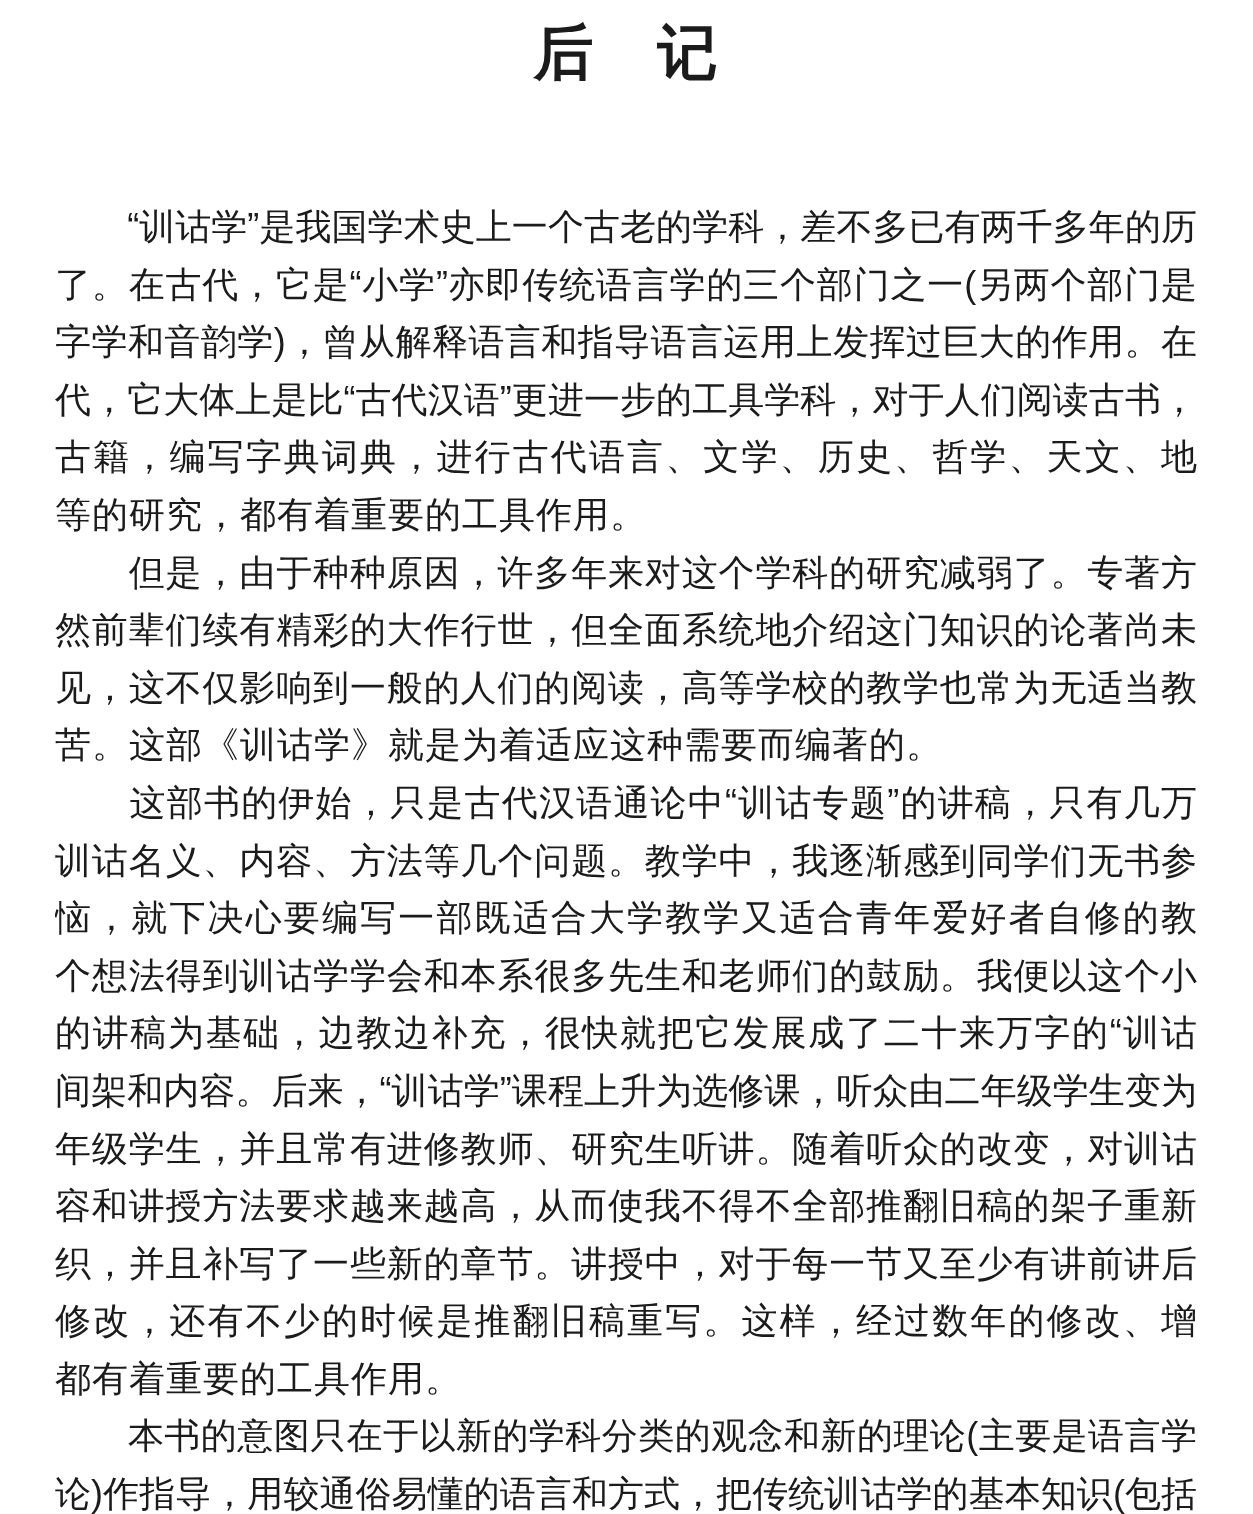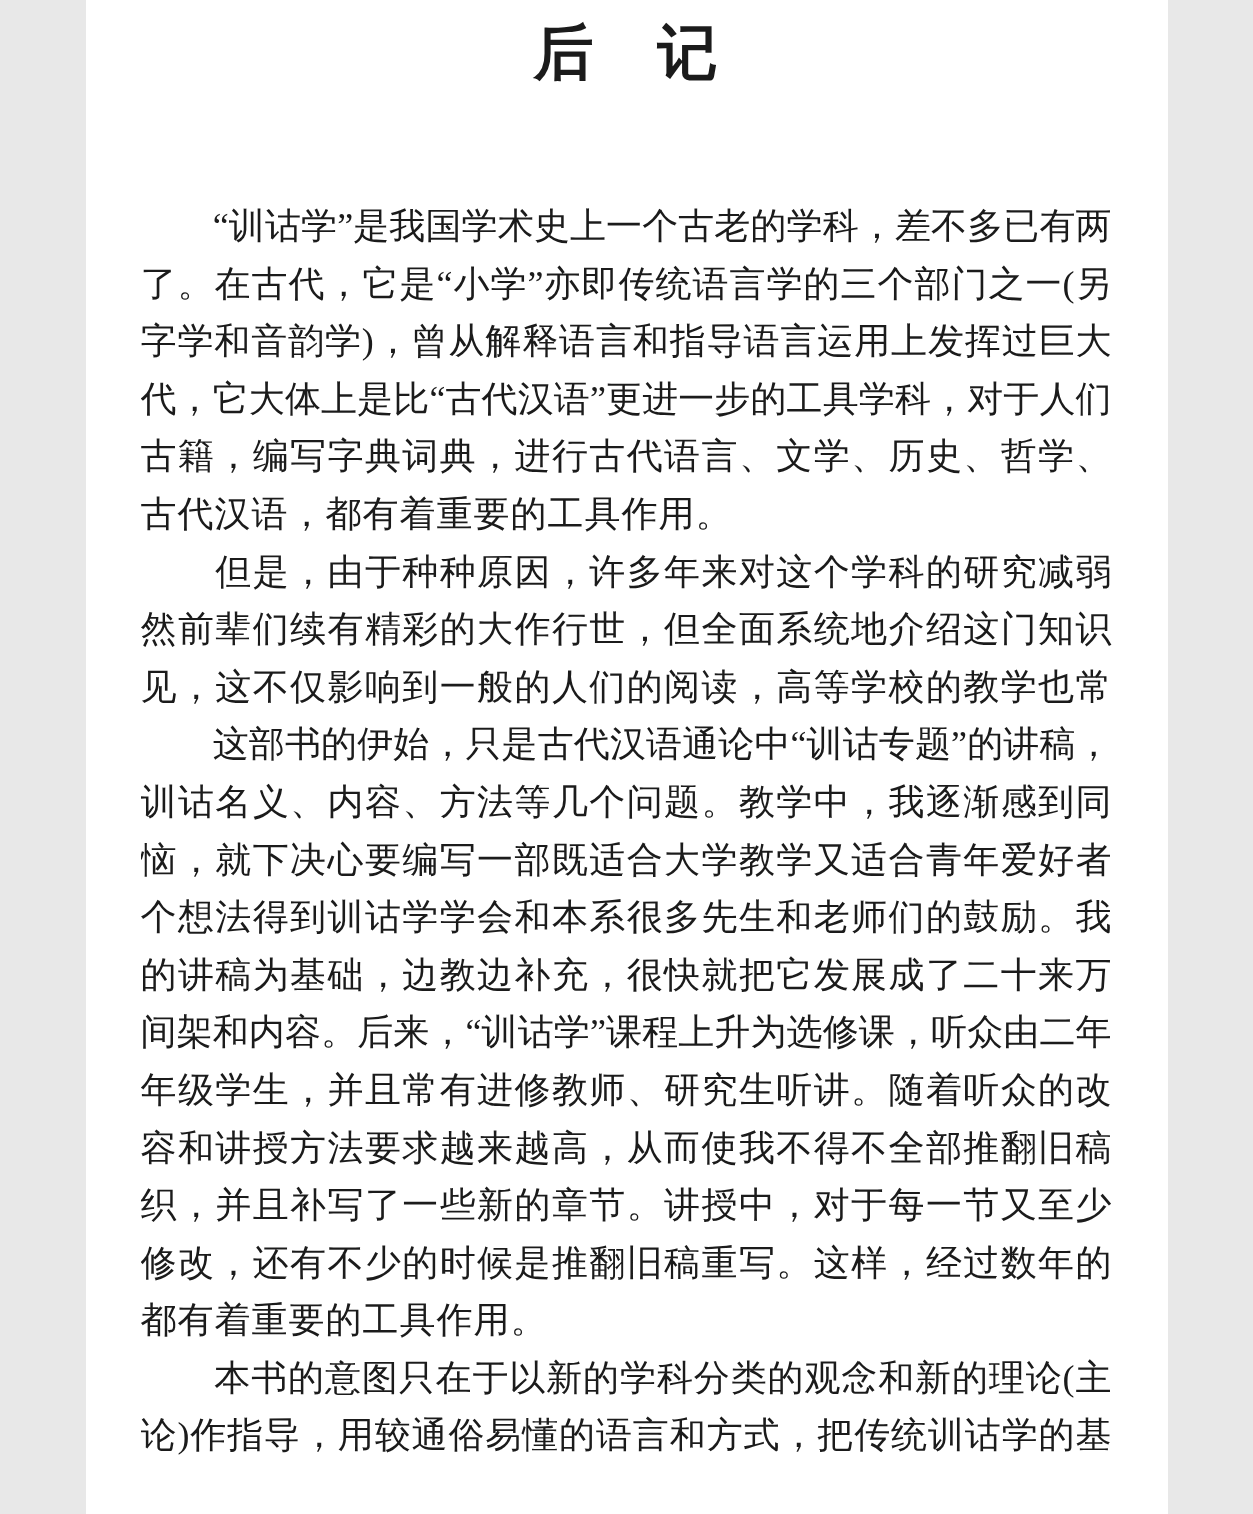--- a/index.html
+++ b/index.html
@@ -2,26 +2,26 @@
 <html><head>
 <meta charset="utf-8">
 <style>
   html, body {
     margin: 0;
     padding: 0;
     background: #e8e8e8;
   }
   .page {
     position: relative;
-    width: 1082px;
+    width: 1253px;
     height: 1514px;
     margin: 0 auto;
     background: var(--page-bg, #ffffff);
     color: var(--page-fg, #1b1b1b);
-    font-family: Liberation Serif, serif;
+    font-family: Liberation Sans, sans-serif;
     overflow: hidden;
   }
   .title {
     margin: 0;
     padding-top: 20px;
     text-align: center;
     font-size: 60px;
     line-height: 66px;
     font-weight: 700;
     letter-spacing: 2px;
@@ -55,24 +55,25 @@
 <body>
 
 <div class="page" style="--page-bg: #ffffff; --page-fg: #1b1b1b;">
   <h1 class="title">后　记</h1>
   <div class="body-text" id="body-text">
       <div class="line fill">　　“训诂学”是我国学术史上一个古老的学科，差不多已有两千多年的历史</div>
       <div class="line fill">了。在古代，它是“小学”亦即传统语言学的三个部门之一(另两个部门是文</div>
       <div class="line fill">字学和音韵学)，曾从解释语言和指导语言运用上发挥过巨大的作用。在现</div>
       <div class="line fill">代，它大体上是比“古代汉语”更进一步的工具学科，对于人们阅读古书，整理</div>
       <div class="line fill">古籍，编写字典词典，进行古代语言、文学、历史、哲学、天文、地理、科学技术</div>
-      <div class="line">古代汉语，都有着重要的工具作用。</div>
+      <div class="line">等的研究，都有着重要的工具作用。</div>
       <div class="line fill">　　但是，由于种种原因，许多年来对这个学科的研究减弱了。专著方面，虽</div>
       <div class="line fill">然前辈们续有精彩的大作行世，但全面系统地介绍这门知识的论著尚未多</div>
       <div class="line fill">见，这不仅影响到一般的人们的阅读，高等学校的教学也常为无适当教材所</div>
+      <div class="line">苦。这部《训诂学》就是为着适应这种需要而编著的。</div>
       <div class="line fill">　　这部书的伊始，只是古代汉语通论中“训诂专题”的讲稿，只有几万字，分</div>
       <div class="line fill">训诂名义、内容、方法等几个问题。教学中，我逐渐感到同学们无书参考的烦</div>
       <div class="line fill">恼，就下决心要编写一部既适合大学教学又适合青年爱好者自修的教材。这</div>
       <div class="line fill">个想法得到训诂学学会和本系很多先生和老师们的鼓励。我便以这个小小</div>
       <div class="line fill">的讲稿为基础，边教边补充，很快就把它发展成了二十来万字的“训诂学”的</div>
       <div class="line fill">间架和内容。后来，“训诂学”课程上升为选修课，听众由二年级学生变为四</div>
       <div class="line fill">年级学生，并且常有进修教师、研究生听讲。随着听众的改变，对训诂学的内</div>
       <div class="line fill">容和讲授方法要求越来越高，从而使我不得不全部推翻旧稿的架子重新组</div>
       <div class="line fill">织，并且补写了一些新的章节。讲授中，对于每一节又至少有讲前讲后两次</div>
       <div class="line fill">修改，还有不少的时候是推翻旧稿重写。这样，经过数年的修改、增补、重写，</div>

